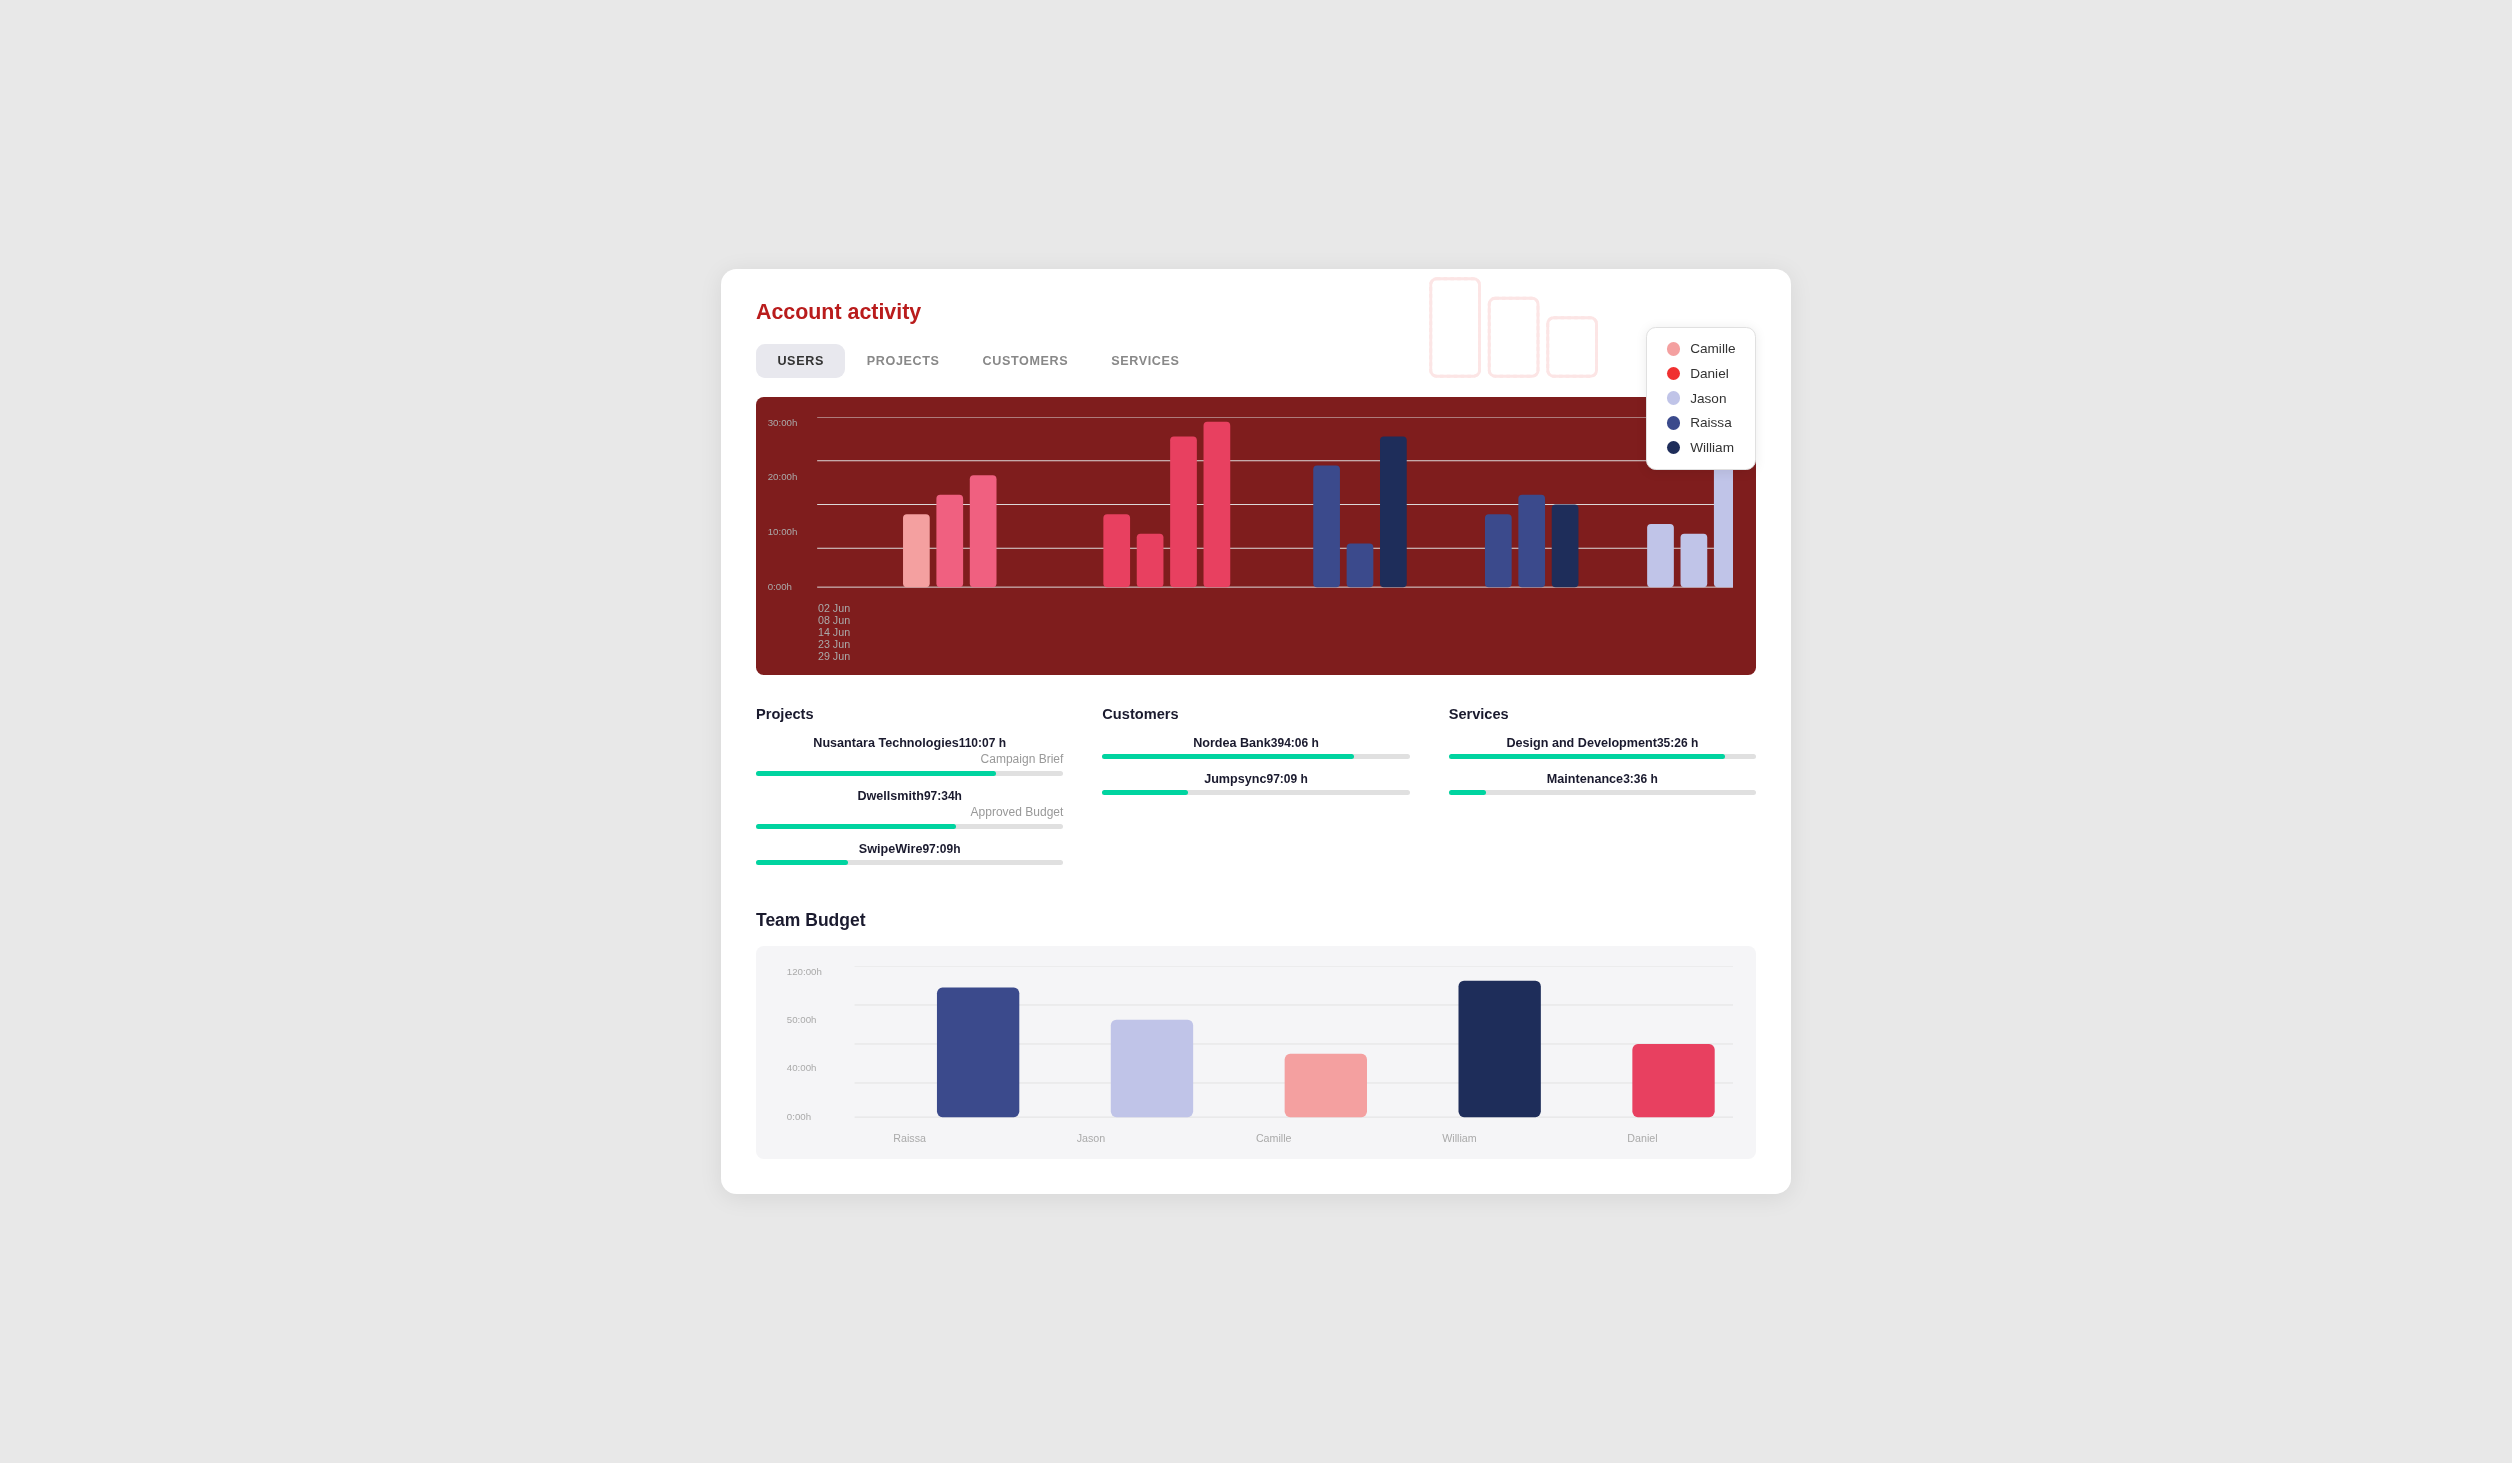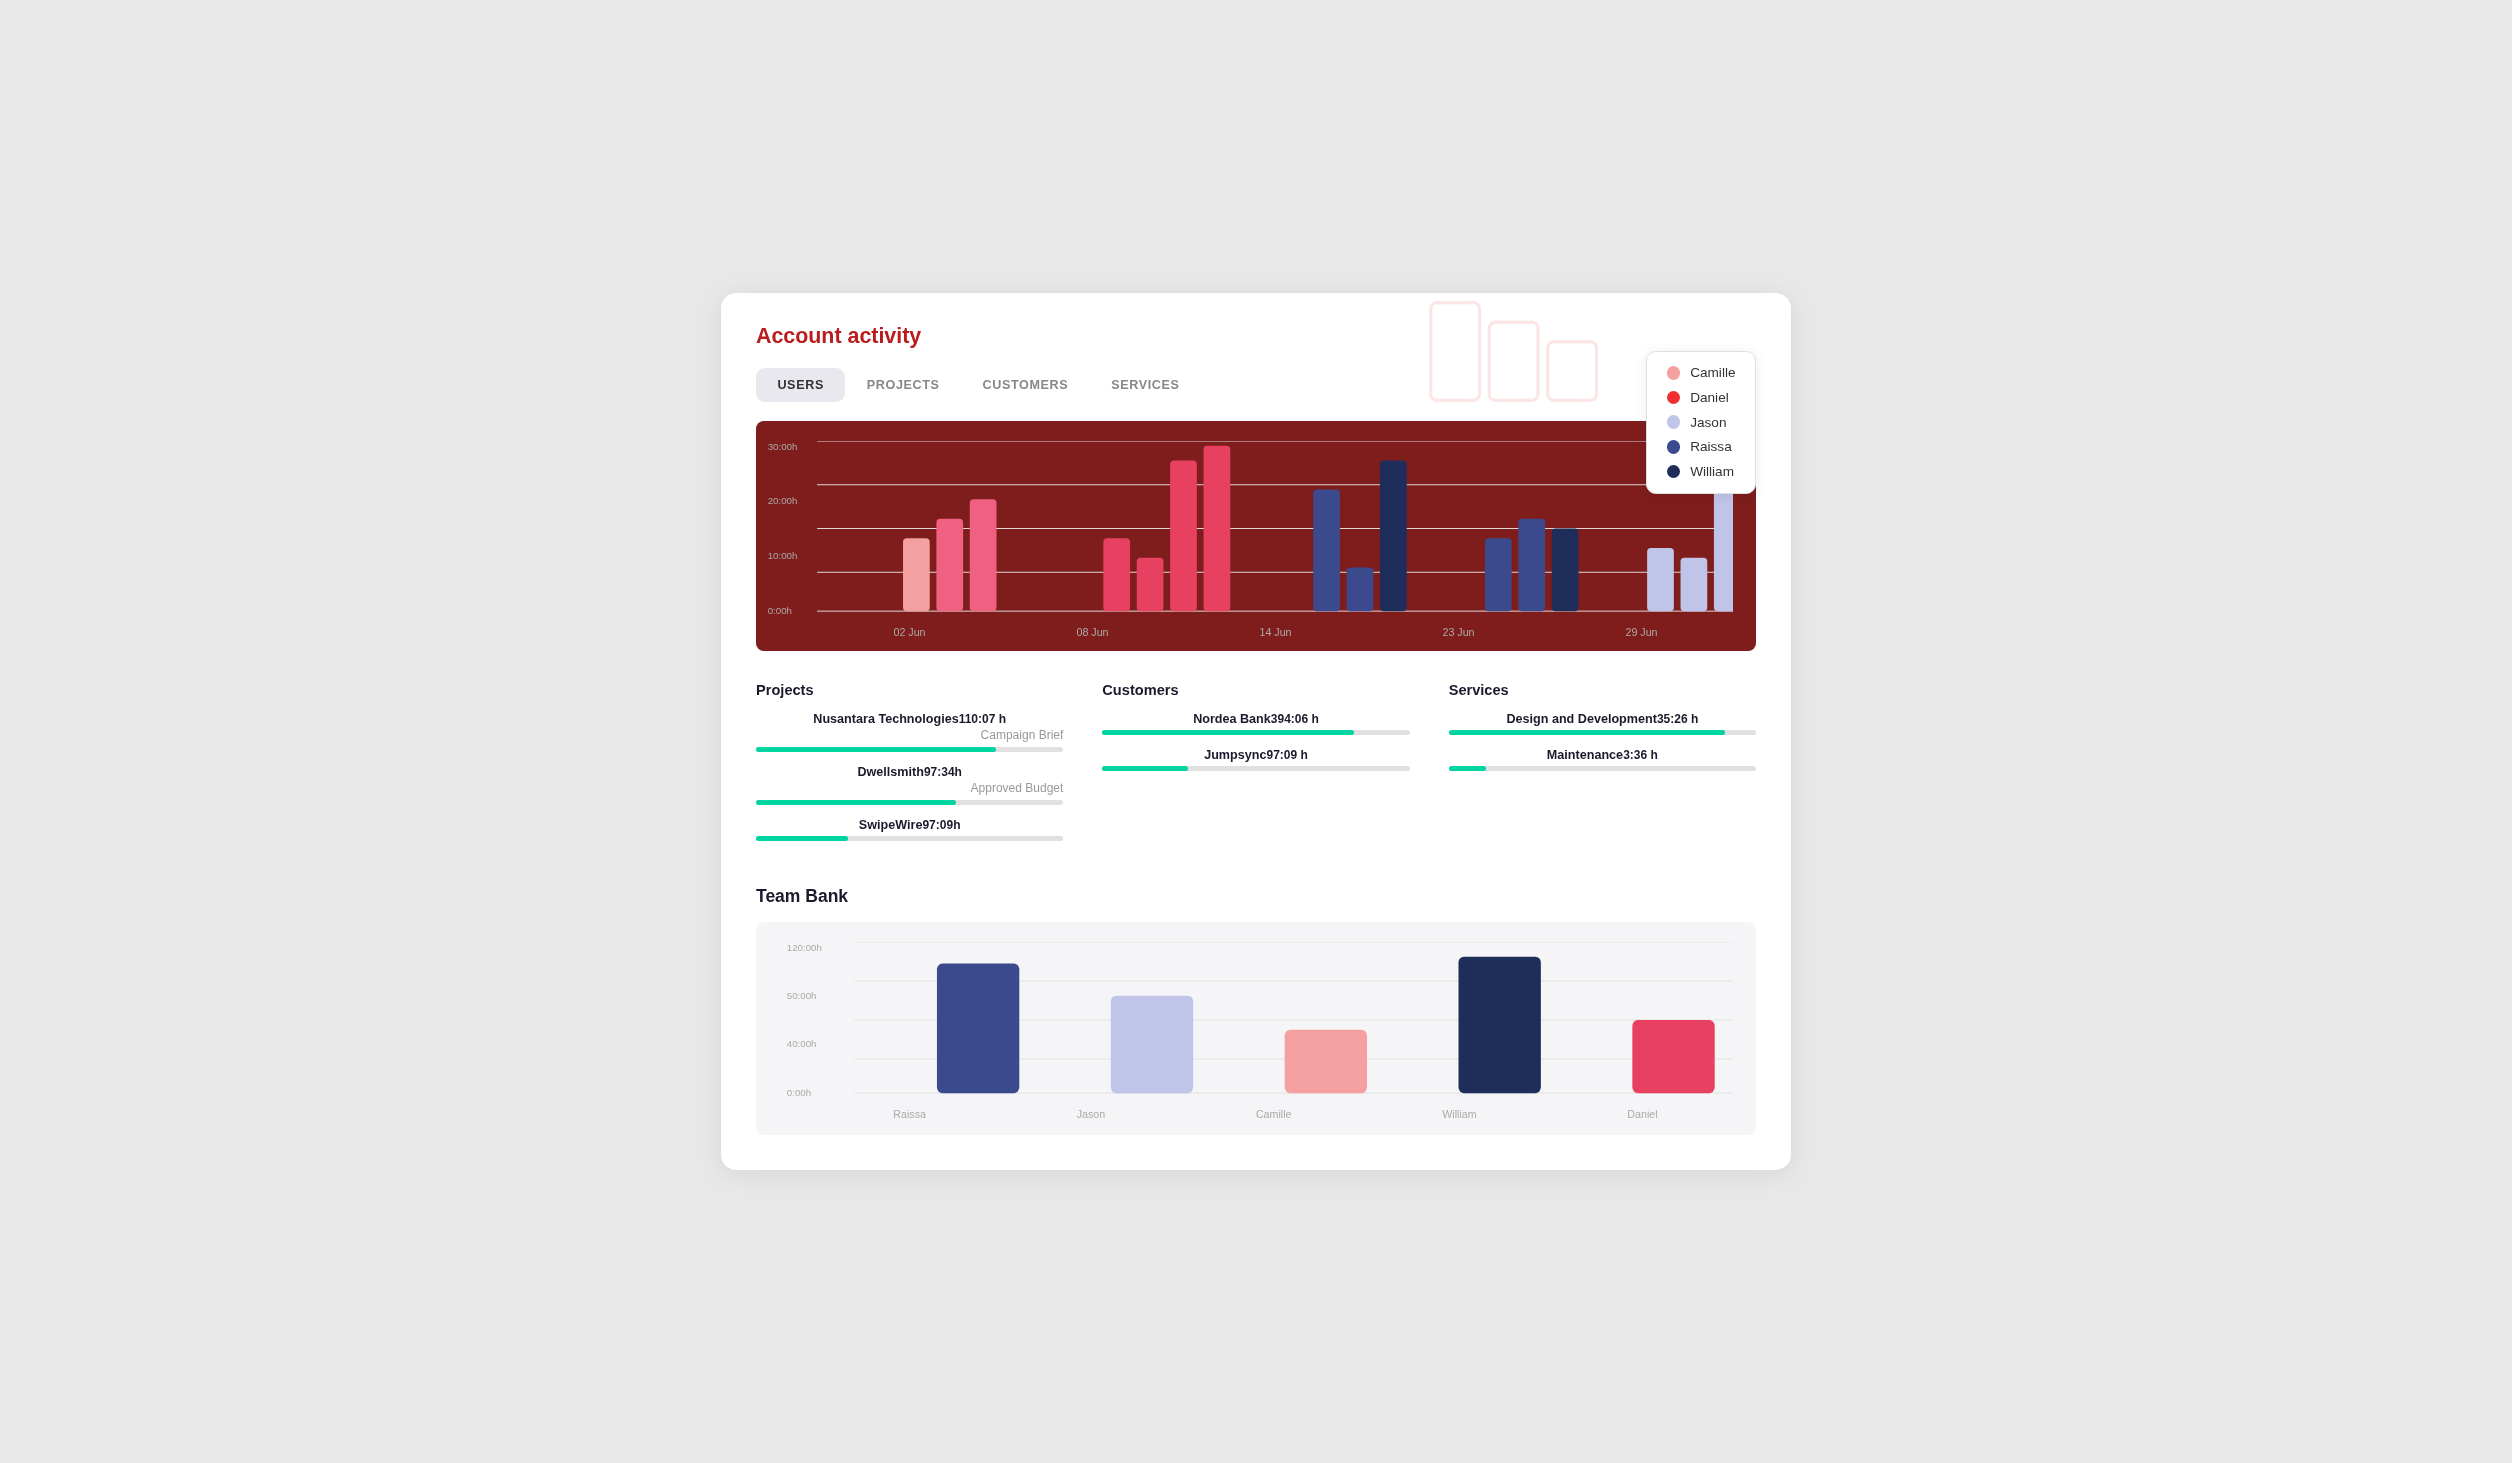--- a/index.html
+++ b/index.html
@@ -98,20 +98,21 @@
       width: 100%;
       height: 175px;
     }
     .chart-labels {
       display: flex;
       justify-content: space-around;
       padding: 0 0 3.9px 39px;
       font-size: 10.7px;
       color: #aaa;
       margin-top: 6px;
+      flex-direction: column;
     }
     
     .y-labels {
       position: absolute;
       left: 11.7px;
       top: 19.5px;
       display: flex;
       flex-direction: column;
       justify-content: space-between;
       height: 175px;
@@ -370,21 +371,21 @@
           <span class="stat-name">Maintenance</span>
           <span class="stat-hours">3:36 h</span>
         </div>
         <div class="progress-bar-bg">
           <div class="progress-bar-fill" style="width:12%;"></div>
         </div>
       </div>
     </div>
   </div>
 
-  <h2 class="team-hours-title">Team Bank</h2>
+  <h2 class="team-hours-title">Team Budget</h2>
 
   <div class="team-chart-container">
     <div style="position:relative;">
       <div style="position:absolute;left:7.8px;top:0;height:156px;display:flex;flex-direction:column;justify-content:space-between;font-size:9.7px;color:#aaa;">
         <span>120:00h</span>
         <span>50:00h</span>
         <span>40:00h</span>
         <span>0:00h</span>
       </div>
       <svg class="team-chart-svg" viewBox="0 0 1000 160" preserveAspectRatio="none" style="padding-left:39px;">

